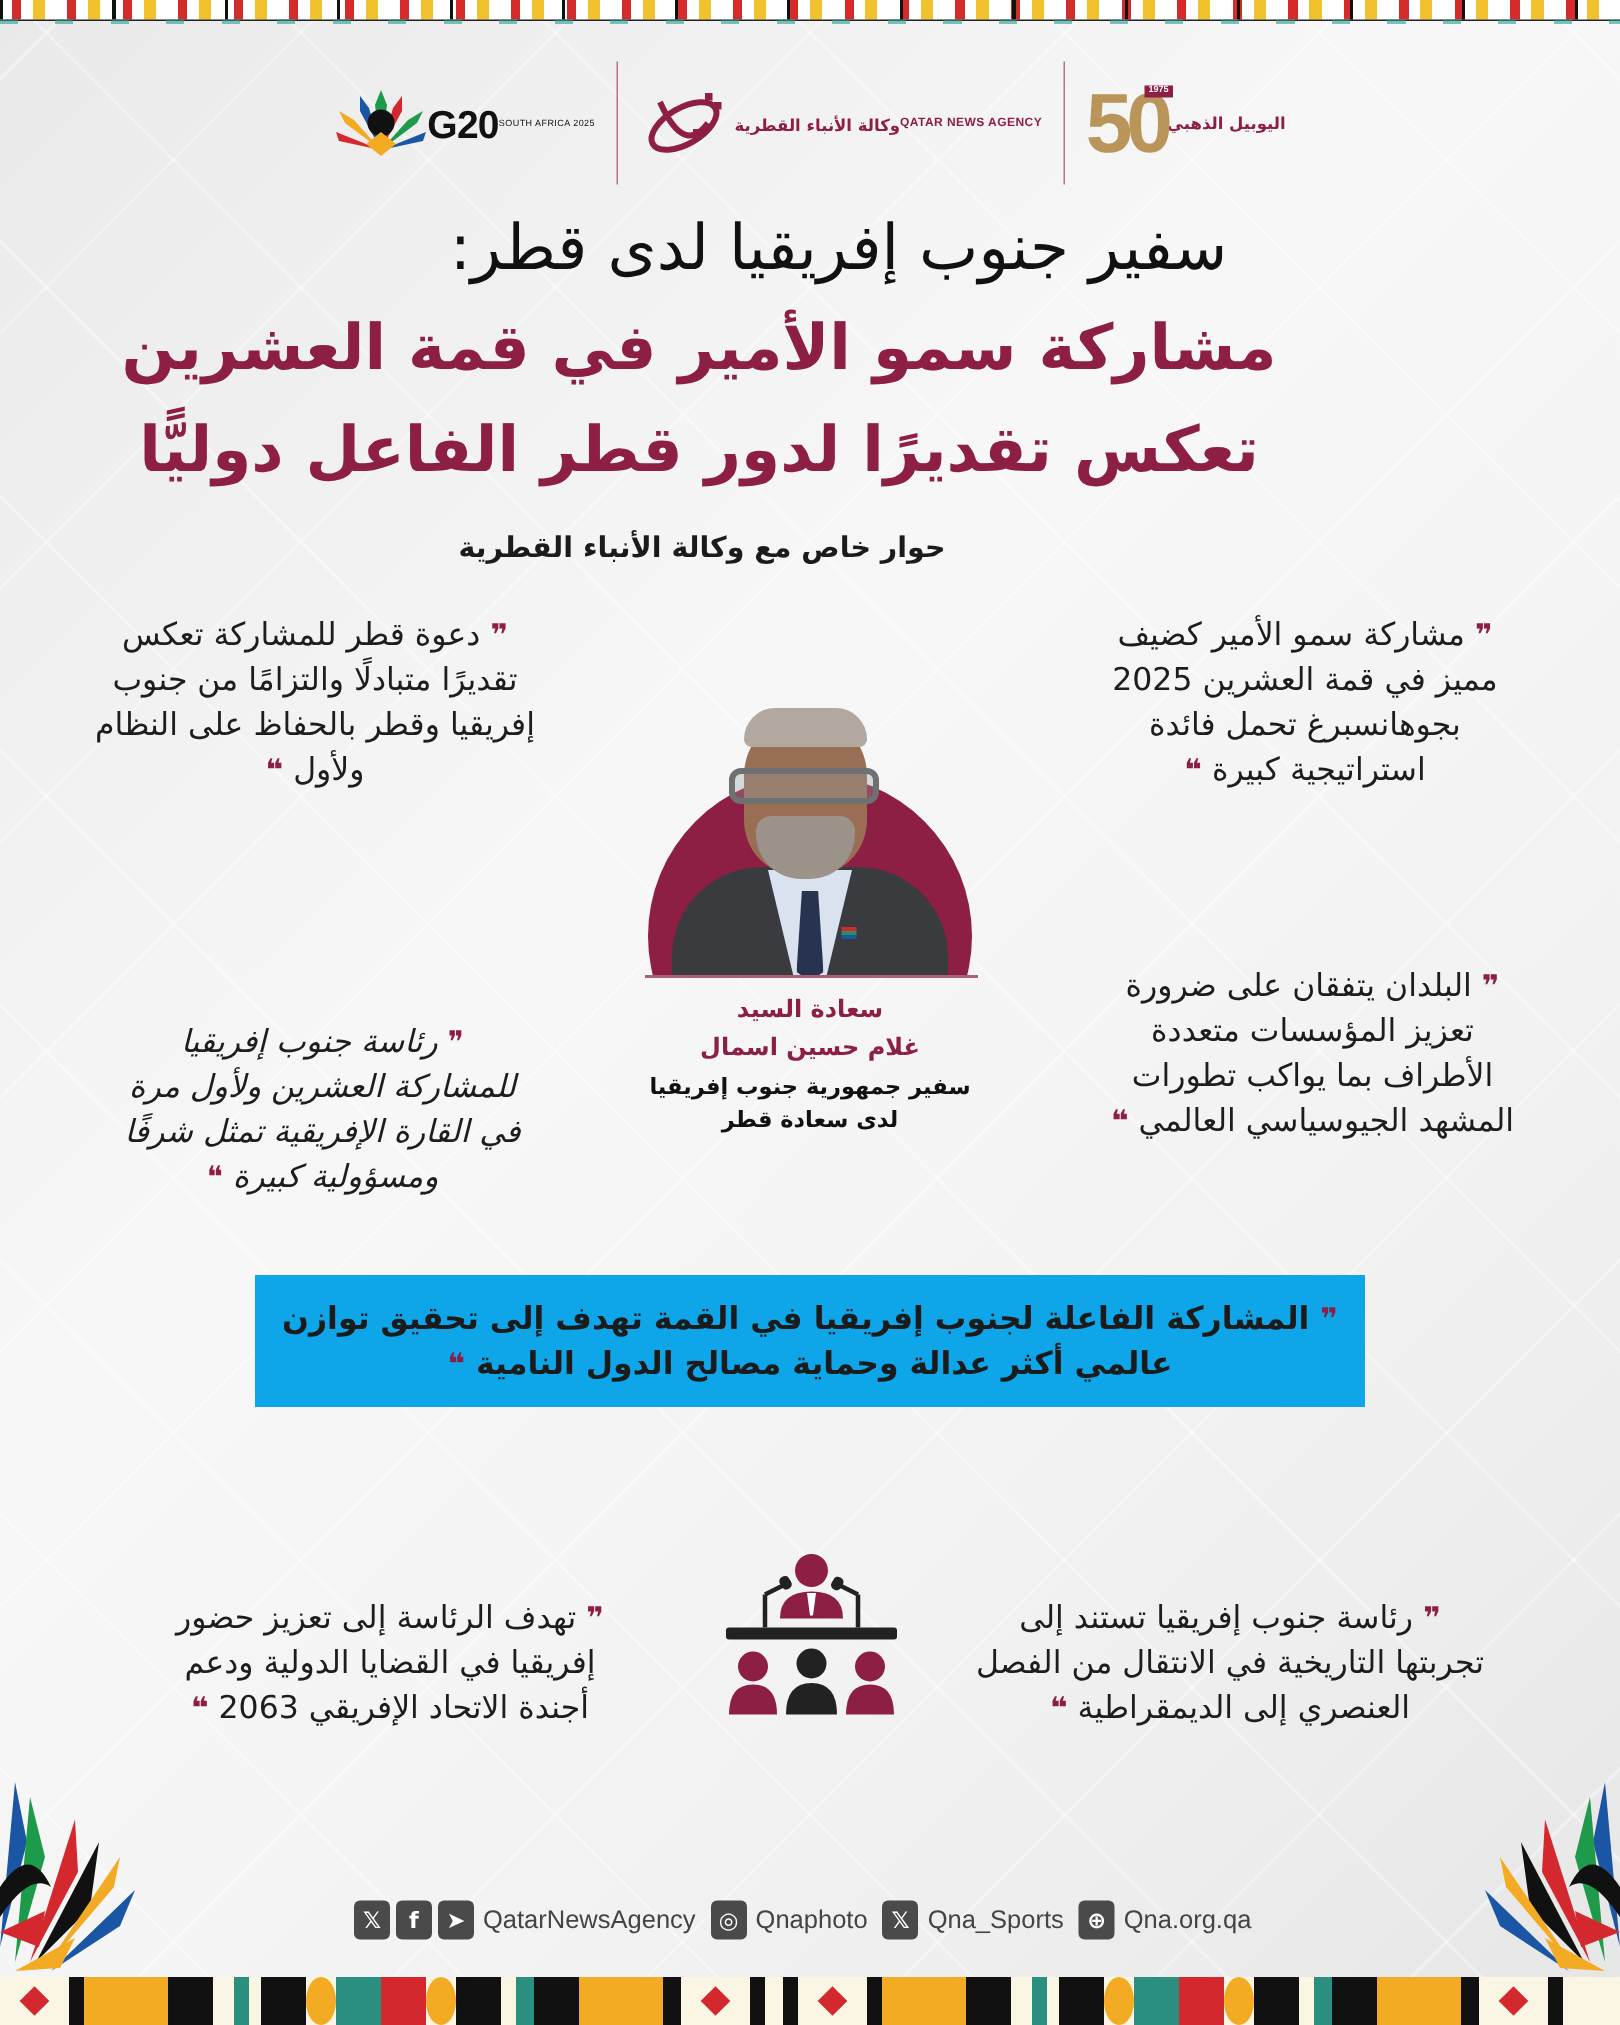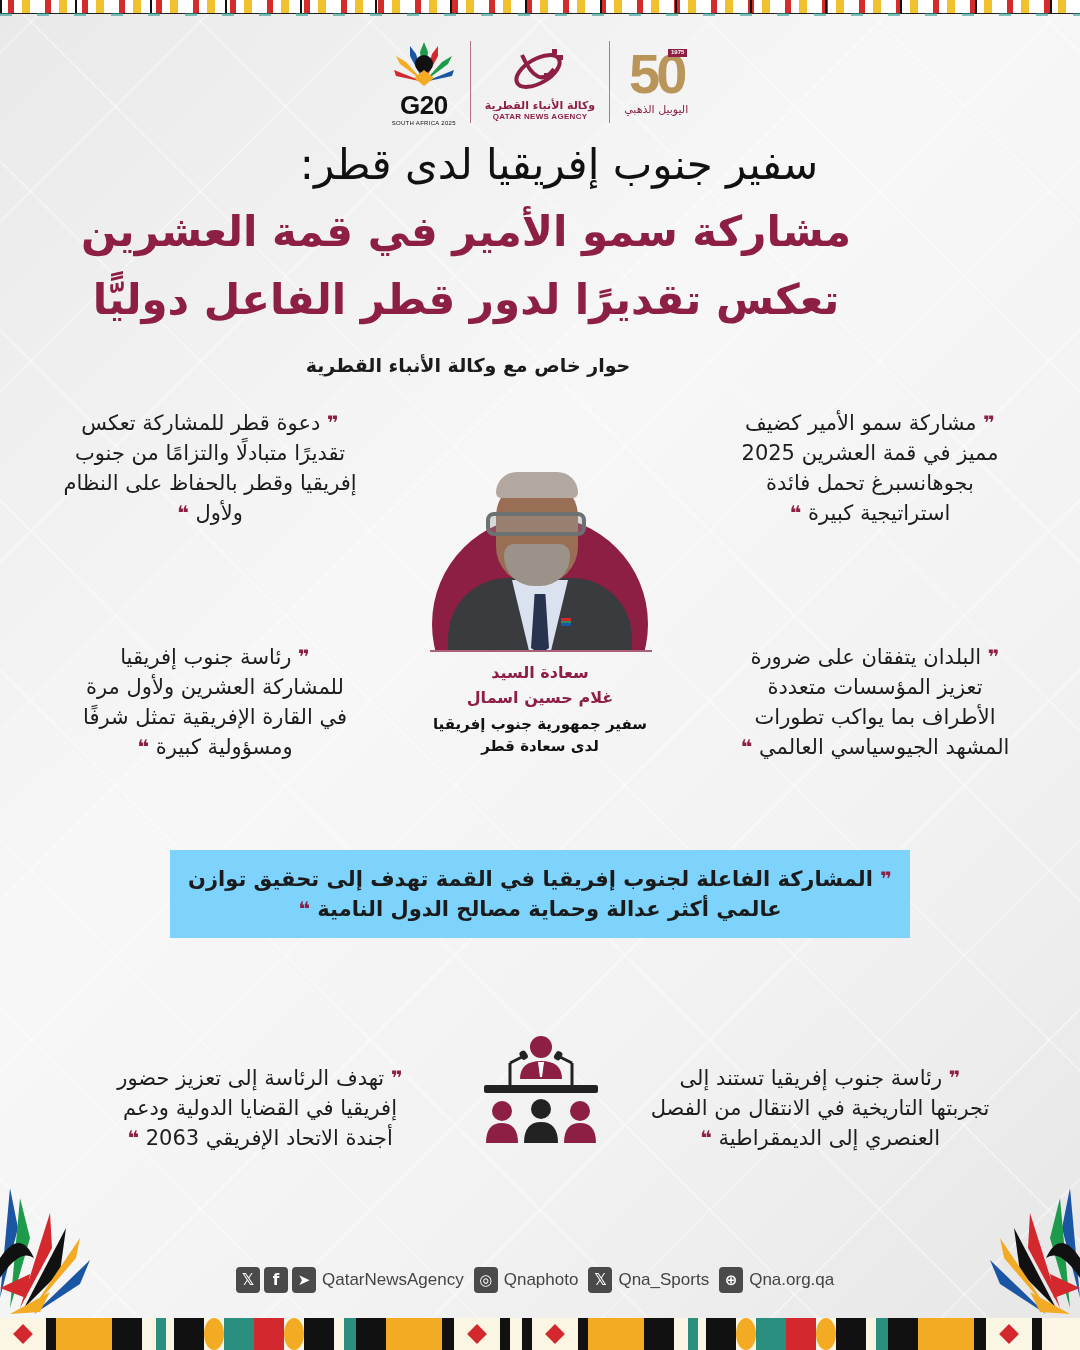--- a/index.html
+++ b/index.html
@@ -49,27 +49,27 @@
     position: absolute; bottom: 32px; width: 110px; height: 130px;
   }
   .protea-left { left: 0; }
   .protea-right { right: 0; }
 
   
   .logos {
     position: absolute; top: 34px; left: 0; width: 1080px; height: 95px;
     display: flex; justify-content: center; align-items: center; gap: 0;
   }
-  .logo-block { display: flex; flex-direction: column; align-items: center; justify-content: center; padding: 0 14px; }
+  .logo-block { display: flex; flex-direction: row; align-items: center; justify-content: center; padding: 0 14px; }
   .logo-divider { width: 1px; height: 82px; background: #8d1f45; opacity: .6; }
   .g20-text { font-family: "Liberation Sans", sans-serif; font-weight: 900; font-size: 26px; color: #111; line-height: 1; margin-top: 2px; letter-spacing: -0.5px; }
   .g20-sub { font-family: "Liberation Sans", sans-serif; font-size: 6px; color: #111; letter-spacing: .3px; margin-top: 2px; }
   .qna-ar { font-size: 11px; color: #8d1f45; font-weight: bold; margin-top: 4px; }
   .qna-en { font-family: "Liberation Sans", sans-serif; font-size: 8px; color: #8d1f45; font-weight: bold; letter-spacing: .3px; }
-  .jub-ar { font-size: 11px; color: #8d1f45; font-weight: normal; margin-top: 2px; }
+  .jub-ar { font-size: 11px; color: #8d1f45; font-weight: bold; margin-top: 2px; }
   .jub-num { position: relative; font-family: "Liberation Sans", sans-serif; font-weight: 900; font-size: 56px; color: #b9955a; line-height: 0.95; letter-spacing: -4px; }
   .jub-year { position: absolute; top: 2px; right: -4px; background: #8d1f45; color: #fff; font-size: 6px; padding: 1px 3px; font-family: "Liberation Sans", sans-serif; letter-spacing: 0; }
 
   
   .title-pre {
     position: absolute; top: 140px; left: 0; width: 1080px; text-align: center;
     font-size: 42px; color: #111; font-weight: normal; direction: rtl; margin-left: 19px;
   }
   .title-main {
     position: absolute; top: 198px; left: 0; width: 932px; text-align: center;
@@ -98,21 +98,21 @@
   .p-shirt { position: absolute; left: 82px; top: 112px; width: 56px; height: 70px; background: #d9e2ee; clip-path: polygon(0 0, 100% 0, 70% 100%, 30% 100%); }
   .p-tie { position: absolute; left: 101px; top: 126px; width: 18px; height: 60px; background: #28344f; clip-path: polygon(20% 0, 80% 0, 100% 90%, 50% 100%, 0 90%); }
   .p-pin { position: absolute; left: 131px; top: 150px; width: 10px; height: 8px; background: linear-gradient(180deg,#d3292e 33%,#2b8f5a 33% 66%,#1b56a4 66%); }
 
   .amb-title { position: absolute; top: 660px; left: 410px; width: 260px; text-align: center; direction: rtl; color: #8d1f45; font-weight: bold; font-size: 16px; line-height: 25px; }
   .amb-role { position: absolute; top: 713px; left: 410px; width: 260px; text-align: center; direction: rtl; color: #111; font-weight: bold; font-size: 15px; line-height: 22px; }
 
   
   .highlight {
     position: absolute; left: 170px; top: 850px; width: 740px; height: 88px;
-    background: #7dd3fc; direction: rtl; text-align: center;
+    background: #0ea5e9; direction: rtl; text-align: center;
     font-size: 21px; line-height: 30px; color: #1b1b1b; font-weight: bold;
     padding-top: 14px;
   }
 
   .conf-icon { position: absolute; left: 482px; top: 1033px; width: 118px; height: 112px; }
 
   
   .social {
     position: absolute; top: 1266px; left: 236px; height: 28px;
     display: flex; align-items: center; gap: 4px;
@@ -209,21 +209,21 @@
   <div>لدى سعادة قطر</div>
 </div>
 
 <div class="quote" style="left:700px; top:642px; width:350px;">
   <div><span class="qmark">❞</span> <span>البلدان يتفقان على ضرورة</span></div>
   <div>تعزيز المؤسسات متعددة</div>
   <div>الأطراف بما يواكب تطورات</div>
   <div><span>المشهد الجيوسياسي العالمي</span> <span class="qmark">❝</span></div>
 </div>
 
-<div class="quote" style="left:45px; top:642px; width:340px;">
+<div class="quote" style="left:45px; top:679px; width:340px;font-style:italic;">
   <div><span class="qmark">❞</span> <span>رئاسة جنوب إفريقيا</span></div>
   <div>للمشاركة العشرين ولأول مرة</div>
   <div>في القارة الإفريقية تمثل شرفًا</div>
   <div><span>ومسؤولية كبيرة</span> <span class="qmark">❝</span></div>
 </div>
 
 <div class="highlight">
   <div><span class="qmark">❞</span> <span>المشاركة الفاعلة لجنوب إفريقيا في القمة تهدف إلى تحقيق توازن</span></div>
   <div><span>عالمي أكثر عدالة وحماية مصالح الدول النامية</span> <span class="qmark">❝</span></div>
 </div>

